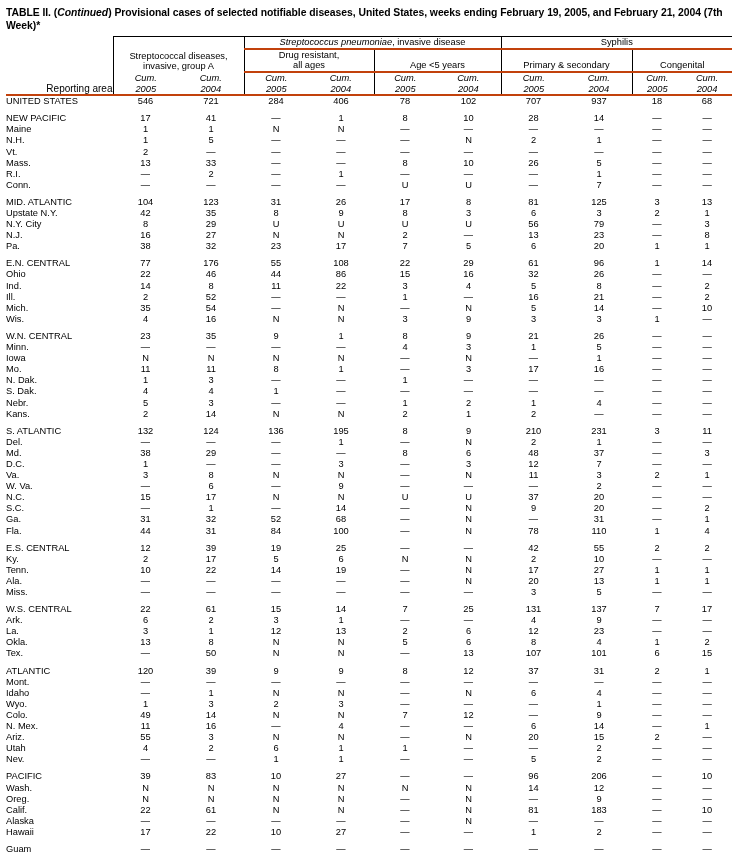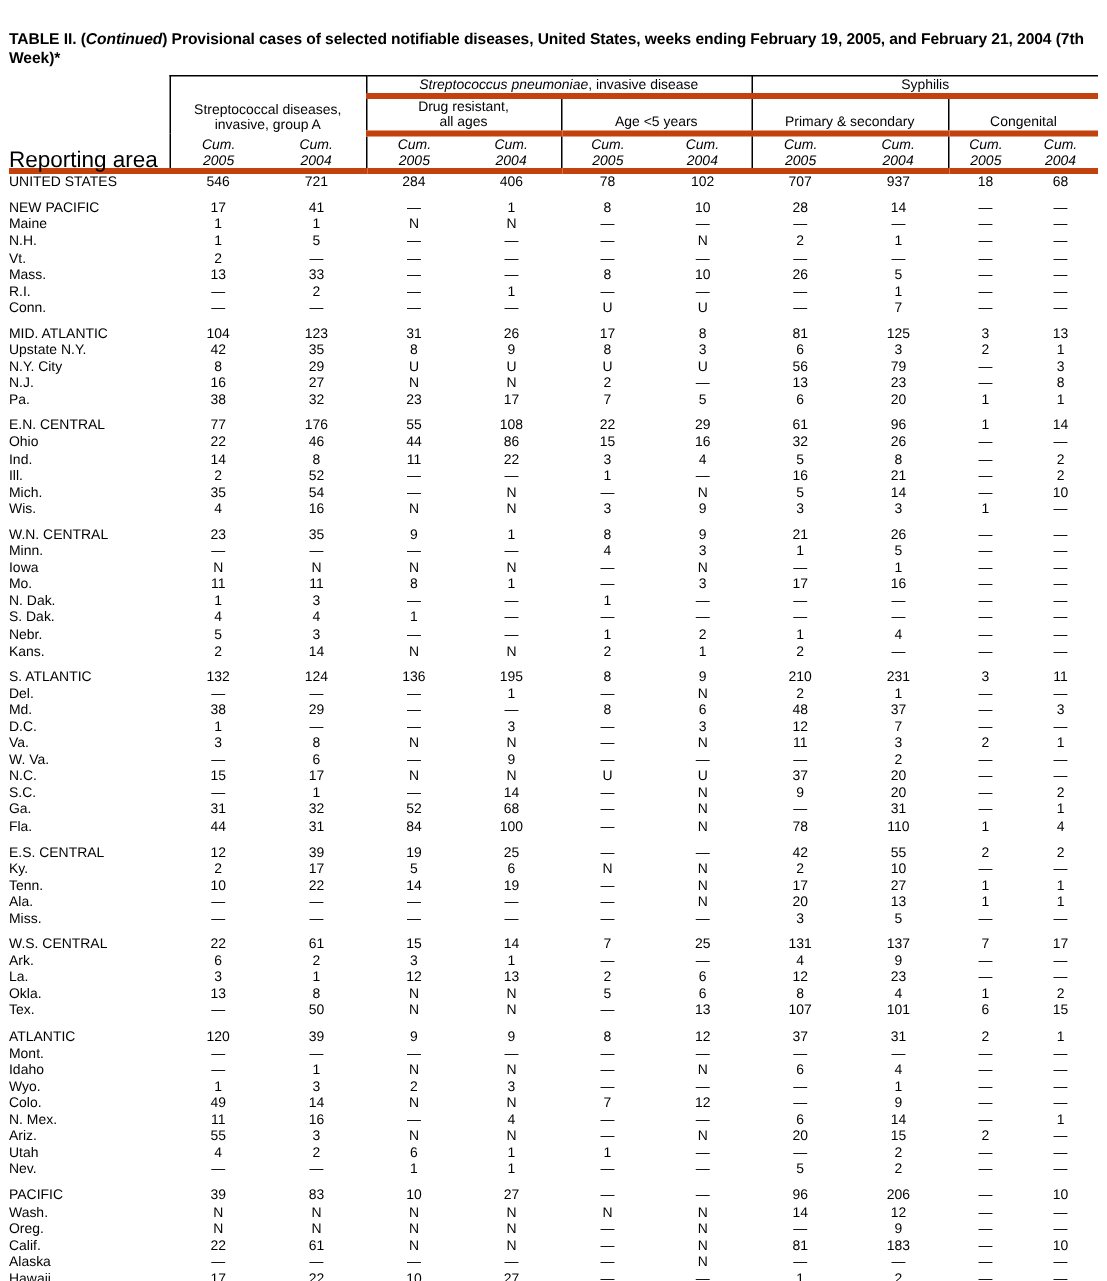--- a/index.html
+++ b/index.html
@@ -13,21 +13,21 @@
     height: 854px;
     font-family: "Liberation Sans", sans-serif;
     color: #000000;
     -webkit-font-smoothing: none;
   }
   #page {
     position: relative;
     width: 738px;
     height: 724px;
     box-sizing: border-box;
-    padding: 21px 6px 0 6px;
+    padding: 7px 6px 0 6px;
   }
 
   
   #title {
     font-size: 10.4px;
     font-weight: bold;
     line-height: 12.6px;
     letter-spacing: -0.05px;
     margin: 0 0 4px 0;
   }
@@ -53,27 +53,27 @@
     font-size: 9.3px;
     line-height: 10.6px;
     font-weight: bold;
     padding-bottom: 1px;
   }
   .hd.ital { font-style: italic; font-weight: normal; }
   .hd .norm { font-style: normal; font-weight: normal; }
   .hd-plain { font-weight: normal; font-style: italic; }
 
   .bT { border-top: 1px solid #000; }
-  .bB { border-bottom: 4px solid #c2410c; }
+  .bB { border-bottom: 2px solid #c2410c; }
   .bL { border-left: 1px solid #000; }
   .bR { border-right: 1px solid #000; }
 
   .hd-rep {
-    text-align: left;
-    font-size: 15px;
+    text-align: right;
+    font-size: 10px;
     line-height: 10.6px;
     font-weight: normal;
     padding-bottom: 1px;
     padding-left: 1px;
   }
 
   
   .area {
     text-align: left;
     font-size: 9.3px;

